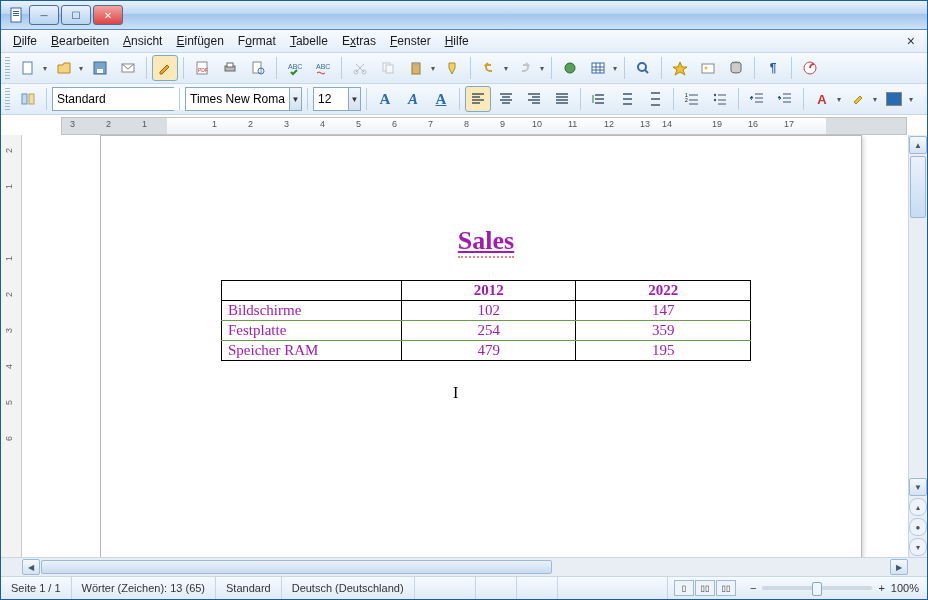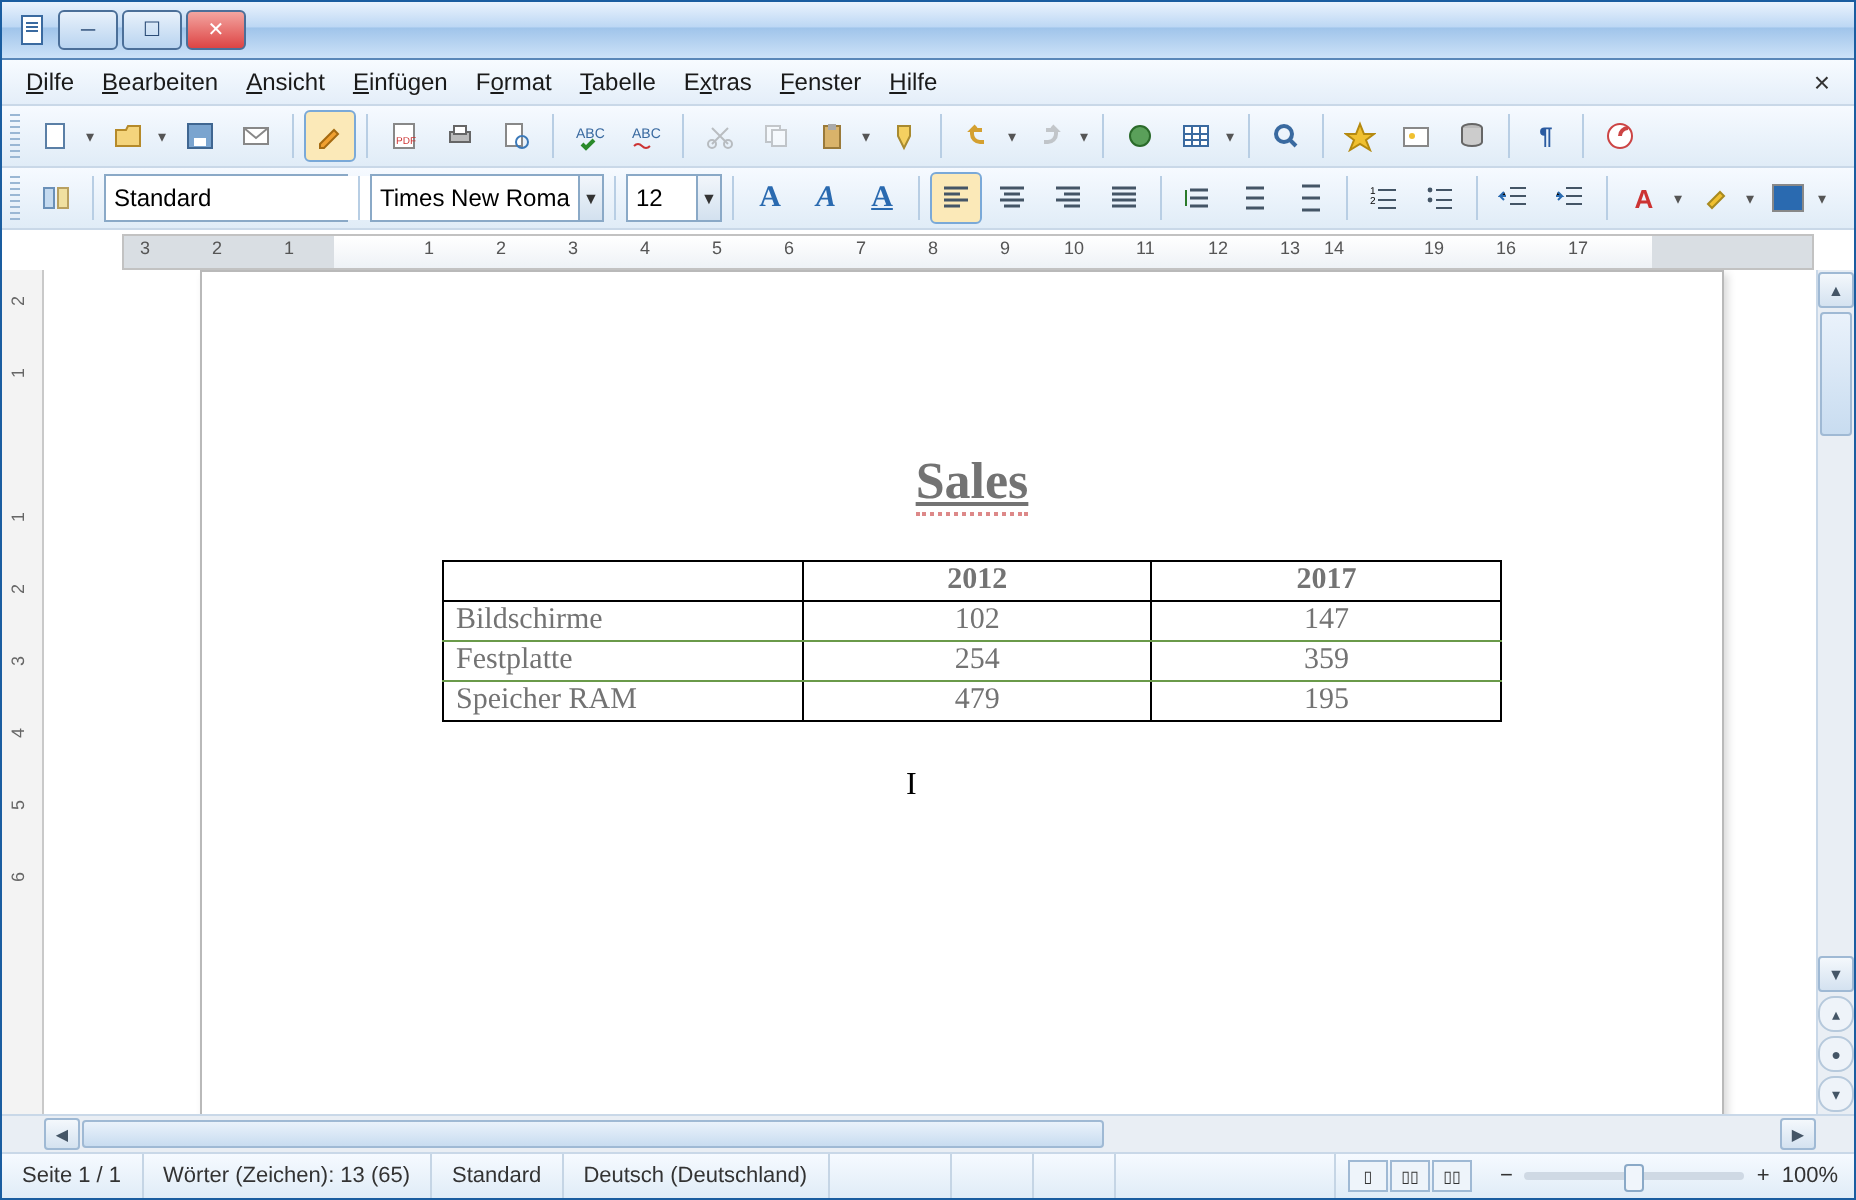--- a/index.html
+++ b/index.html
@@ -34,21 +34,21 @@
 .workspace{flex:1;display:flex;background:#fff;min-height:0}
 .vruler{width:20px;background:#f3f3f3;border-right:1px solid #c9c9c9;position:relative;font-size:9px;color:#666}
 .vruler .lbl{position:absolute;left:3px;transform:rotate(-90deg);transform-origin:left top}
 .main{flex:1;display:flex;flex-direction:column;min-width:0}
 .hruler-row{height:20px;display:flex;background:#fff}
 .hruler{flex:1;margin:2px 20px 0 60px;height:16px;background:linear-gradient(#fff,#eef2f6);border:1px solid #c2c2c2;position:relative;font-size:9px;color:#555;overflow:hidden}
 .hruler .num{position:absolute;top:1px}
 .hruler .shade{position:absolute;top:0;bottom:0;background:#d9dee3}
 .doc-scroll{flex:1;background:#fff;overflow:hidden;position:relative}
 .page{position:absolute;left:78px;top:0;width:760px;height:1000px;background:#fff;border:1px solid #b9b9b9;box-shadow:2px 2px 4px rgba(0,0,0,.15)}
-.page-inner{padding:90px 110px 0 120px;font-family:"Times New Roman",serif;color:#737373}
+.page-inner{padding:90px 110px 0 120px;font-family:"Times New Roman",serif;color:#a21caf}
 .doc-title{text-align:center;font-size:26px;font-weight:bold;text-decoration:underline;border-bottom:2px dotted #d88;display:inline-block;margin:0 auto}
 .title-wrap{text-align:center;margin-bottom:22px}
 table.sales{width:100%;border-collapse:collapse;font-size:15px}
 table.sales td,table.sales th{border:1px solid #000;padding:1px 6px;font-weight:normal}
 table.sales tr.inner td{border-top-color:#6a9a4a;border-bottom-color:#6a9a4a}
 table.sales th{font-weight:bold;text-align:center}
 table.sales td.num{text-align:center}
 .caret-ibeam{position:absolute;left:430px;top:400px;font-size:16px;color:#000;font-family:serif}
 
 .vscroll{width:18px;background:#e9eef4;border-left:1px solid #c9d8e8;display:flex;flex-direction:column;align-items:center}
@@ -418,21 +418,21 @@
     <div class="main">
       <div class="doc-scroll">
         <div class="page">
           <div class="page-inner">
             <div class="title-wrap"><span class="doc-title">Sales</span></div>
             <table class="sales">
               <tbody>
                   <tr>
                 <th style="width:34%"></th>
                 <th style="width:33%">2012</th>
-                <th style="width:33%">2017</th>
+                <th style="width:33%">2022</th>
               </tr>
               <tr class="inner">
                 <td>Bildschirme</td>
                 <td class="num">102</td>
                 <td class="num">147</td>
               </tr>
               <tr class="inner">
                 <td>Festplatte</td>
                 <td class="num">254</td>
                 <td class="num">359</td>

